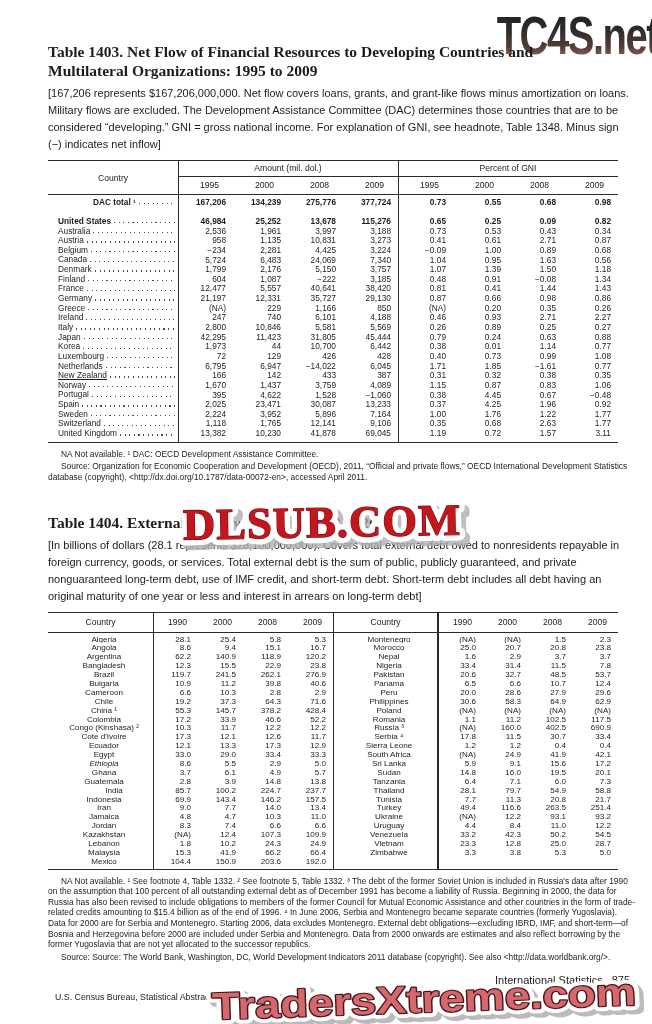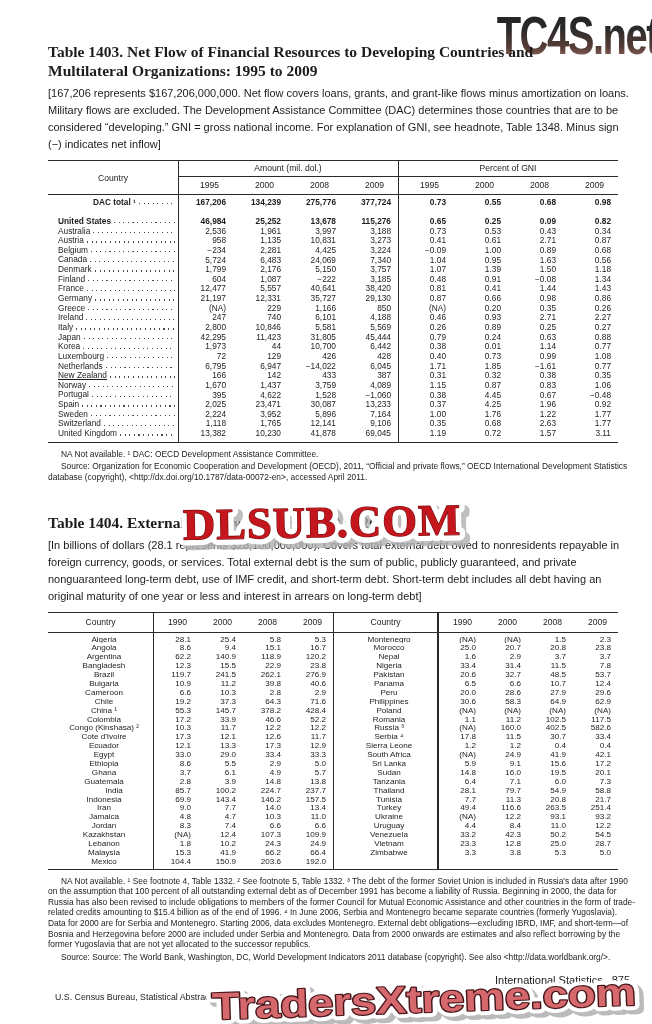--- a/index.html
+++ b/index.html
@@ -648,21 +648,21 @@
             <div class="vcell">11.7</div>
             <div class="vcell">12.2</div>
             <div class="vcell">12.2</div>
             <div class="ncell">
               <div class="nm" style="display: inline;">Russia ³</div>
               <div class="dots"></div>
             </div>
             <div class="vcell">(NA)</div>
             <div class="vcell">160.0</div>
             <div class="vcell">402.5</div>
-            <div class="vcell">582.6</div>
+            <div class="vcell">690.9</div>
           </div>
           <div class="t4grid t4row">
             <div class="ncell">
               <div class="nm" style="display: inline;">Cote d'Ivoire</div>
               <div class="dots"></div>
             </div>
             <div class="vcell">17.3</div>
             <div class="vcell">12.1</div>
             <div class="vcell">12.6</div>
             <div class="vcell">11.7</div>
@@ -706,21 +706,21 @@
               <div class="nm" style="display: inline;">South Africa</div>
               <div class="dots"></div>
             </div>
             <div class="vcell">(NA)</div>
             <div class="vcell">24.9</div>
             <div class="vcell">41.9</div>
             <div class="vcell">42.1</div>
           </div>
           <div class="t4grid t4row">
             <div class="ncell">
-              <div class="nm" style="display: inline;">Ethiopia</div>
+              <div class="nm" style="display: inline; font-style: italic;">Ethiopia</div>
               <div class="dots"></div>
             </div>
             <div class="vcell">8.6</div>
             <div class="vcell">5.5</div>
             <div class="vcell">2.9</div>
             <div class="vcell">5.0</div>
             <div class="ncell">
               <div class="nm" style="display: inline;">Sri Lanka</div>
               <div class="dots"></div>
             </div>

